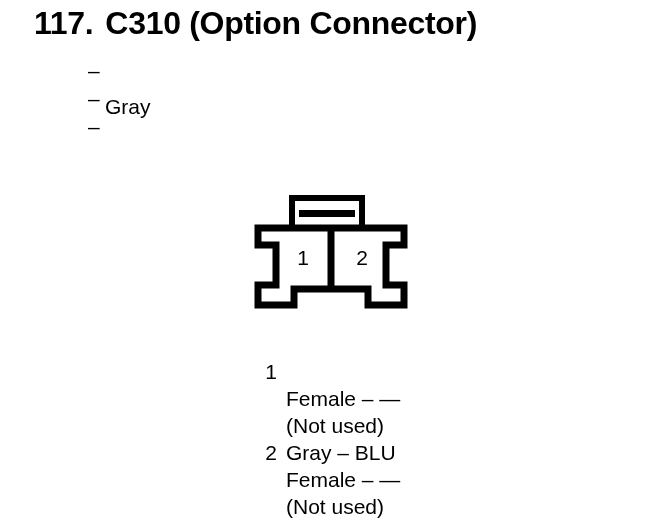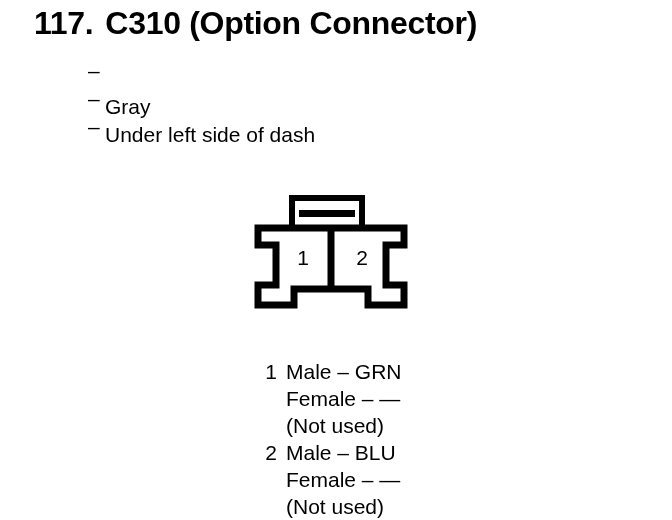--- a/index.html
+++ b/index.html
@@ -109,21 +109,20 @@
   <span class="num">117.</span><span>C310 (Option Connector)</span>
 </div>
 
 <div id="bullets">
   <div class="bullet-row">
     <span class="bullet-dash">–</span>
     <span class="bullet-text">Gray</span>
   </div>
   <div class="bullet-row">
     <span class="bullet-dash">–</span>
-    <span class="bullet-text">Under left side of dash</span>
   </div>
   <div class="bullet-row">
     <span class="bullet-dash">–</span>
   </div>
 </div>
 
 <div id="connector">
   <svg width="170" height="125" viewBox="0 0 170 125" xmlns="http://www.w3.org/2000/svg">
     <g>
 
@@ -159,39 +158,38 @@
     </g>
   </svg>
 </div>
 
 <div id="legend">
 
   <div class="pin-block">
     <div class="pin-line">
       <span class="pin-index">1</span>
       <span class="pin-gap"></span>
-      <span class="pin-text">Male – GRN</span>
     </div>
     <div class="pin-line">
       <span class="pin-index"></span>
       <span class="pin-gap"></span>
       <span class="pin-text">Female – —</span>
     </div>
     <div class="pin-line">
       <span class="pin-index"></span>
       <span class="pin-gap"></span>
       <span class="pin-text">(Not used)</span>
     </div>
   </div>
 
   <div class="pin-block">
     <div class="pin-line">
       <span class="pin-index">2</span>
       <span class="pin-gap"></span>
-      <span class="pin-text">Male – BLU</span>
+      <span class="pin-text">Gray – BLU</span>
     </div>
     <div class="pin-line">
       <span class="pin-index"></span>
       <span class="pin-gap"></span>
       <span class="pin-text">Female – —</span>
     </div>
     <div class="pin-line">
       <span class="pin-index"></span>
       <span class="pin-gap"></span>
       <span class="pin-text">(Not used)</span>

